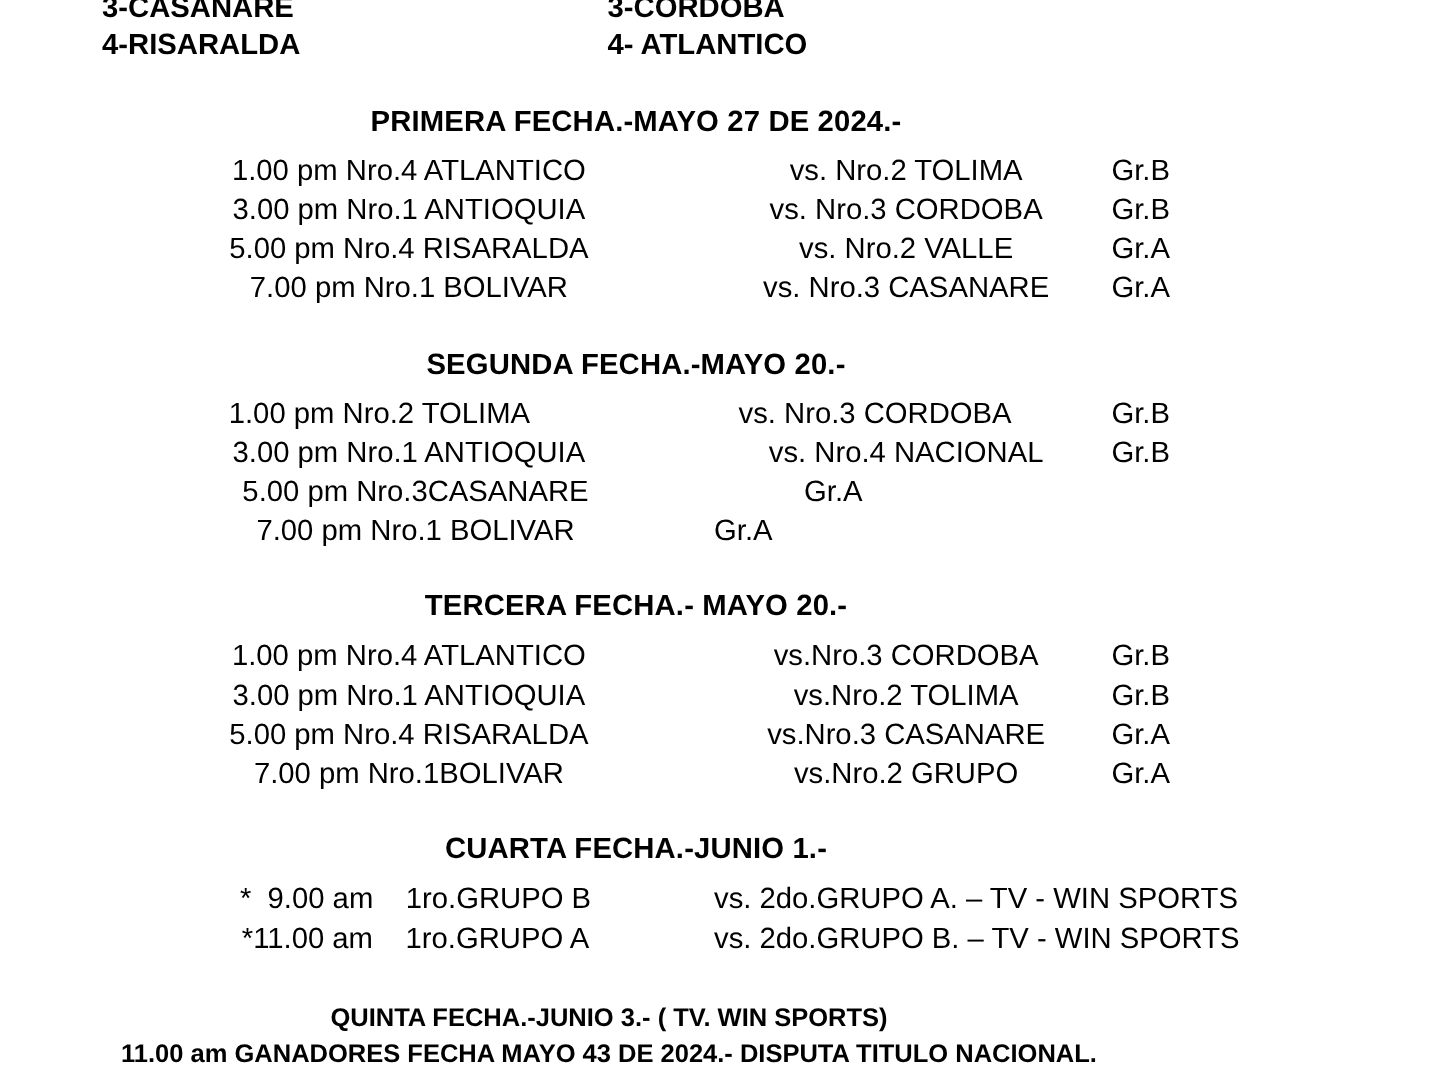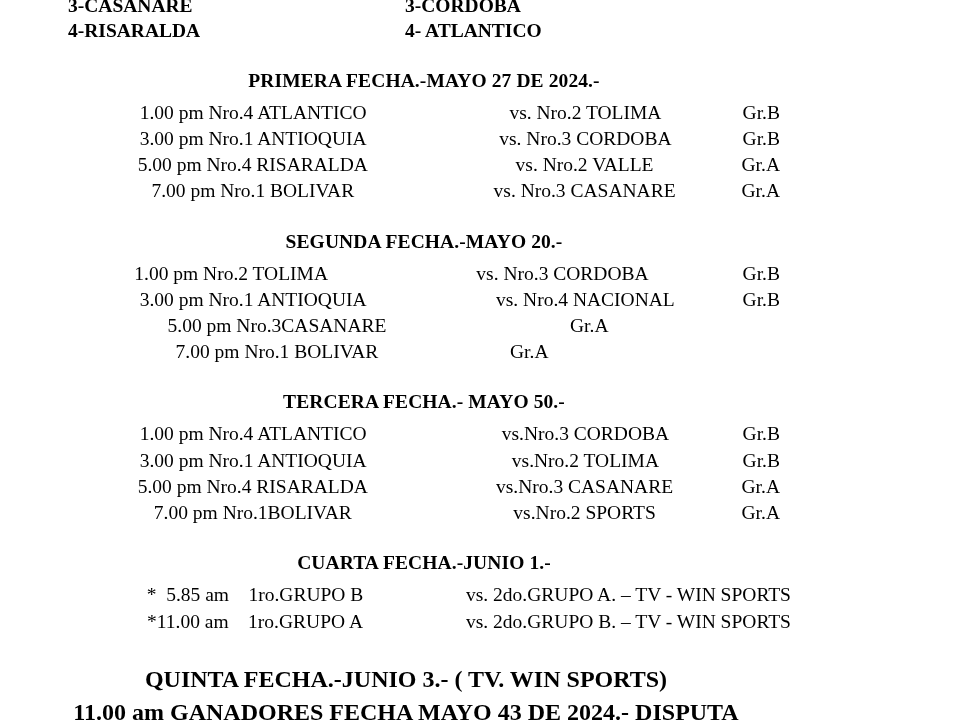--- a/index.html
+++ b/index.html
@@ -13,21 +13,20 @@
     overflow: hidden;
     font-family: "Liberation Sans", sans-serif;
     color: #000000;
   }
   .page {
     position: relative;
     width: 780px;
     height: 720px;
     padding: 0;
     box-sizing: border-box;
-    font-family: Liberation Serif, serif;
   }
   .top-block {
     padding-top: 0px;
   }
   .top-row {
     display: flex;
     font-weight: bold;
     font-size: 19.5px;
     line-height: 1.32;
   }
@@ -59,41 +58,40 @@
     margin-top: 26px;
     margin-bottom: 8px;
     letter-spacing: 0.1px;
   }
   .match {
     display: flex;
     font-size: 19.5px;
     line-height: 1.345;
     padding-left: 78px;
     box-sizing: border-box;
-    gap: 34px;
   }
   .match .left {
     width: 398px;
     box-sizing: border-box;
     white-space: pre;
   }
   .match .mid {
     width: 280px;
     box-sizing: border-box;
     white-space: pre;
   }
   .match .grp {
     white-space: pre;
   }
   .match .mid.push-120 { padding-left: 58px; }
   .match .grp.push-60 { padding-left: 60px; }
 
   .footer-line {
     font-weight: bold;
-    font-size: 24px;
+    font-size: 17px;
     padding-left: 32px;
     line-height: 1.4;
   }
   .footer-line.first {
     margin-top: 28px;
   }
 </style>
 </head>
 <body>
 
@@ -152,47 +150,47 @@
       <span class="left">5.00 pm Nro.3CASANARE</span>
       <span class="grp push-60">Gr.A</span>
     </div>
     <div class="match">
       <span class="left">7.00 pm Nro.1 BOLIVAR</span>
       <span class="grp">Gr.A</span>
     </div>
   </div>
 
   <div class="section">
-    <div class="heading">TERCERA FECHA.- MAYO 50.-</div>
+    <div class="heading">TERCERA FECHA.- MAYO 20.-</div>
     <div class="match">
       <span class="left">1.00 pm Nro.4 ATLANTICO</span>
       <span class="mid">vs.Nro.3 CORDOBA</span>
       <span class="grp">Gr.B</span>
     </div>
     <div class="match">
       <span class="left">3.00 pm Nro.1 ANTIOQUIA</span>
       <span class="mid">vs.Nro.2 TOLIMA</span>
       <span class="grp">Gr.B</span>
     </div>
     <div class="match">
       <span class="left">5.00 pm Nro.4 RISARALDA</span>
       <span class="mid">vs.Nro.3 CASANARE</span>
       <span class="grp">Gr.A</span>
     </div>
     <div class="match">
       <span class="left">7.00 pm Nro.1BOLIVAR</span>
-      <span class="mid">vs.Nro.2 SPORTS</span>
+      <span class="mid">vs.Nro.2 GRUPO</span>
       <span class="grp">Gr.A</span>
     </div>
   </div>
 
   <div class="section">
     <div class="heading">CUARTA FECHA.-JUNIO 1.-</div>
     <div class="match">
-      <span class="left">*  5.85 am    1ro.GRUPO B</span>
+      <span class="left">*  9.00 am    1ro.GRUPO B</span>
       <span class="mid">vs. 2do.GRUPO A. – TV - WIN SPORTS</span>
       <span class="grp"></span>
     </div>
     <div class="match">
       <span class="left">*11.00 am    1ro.GRUPO A</span>
       <span class="mid">vs. 2do.GRUPO B. – TV - WIN SPORTS</span>
       <span class="grp"></span>
     </div>
   </div>
 

